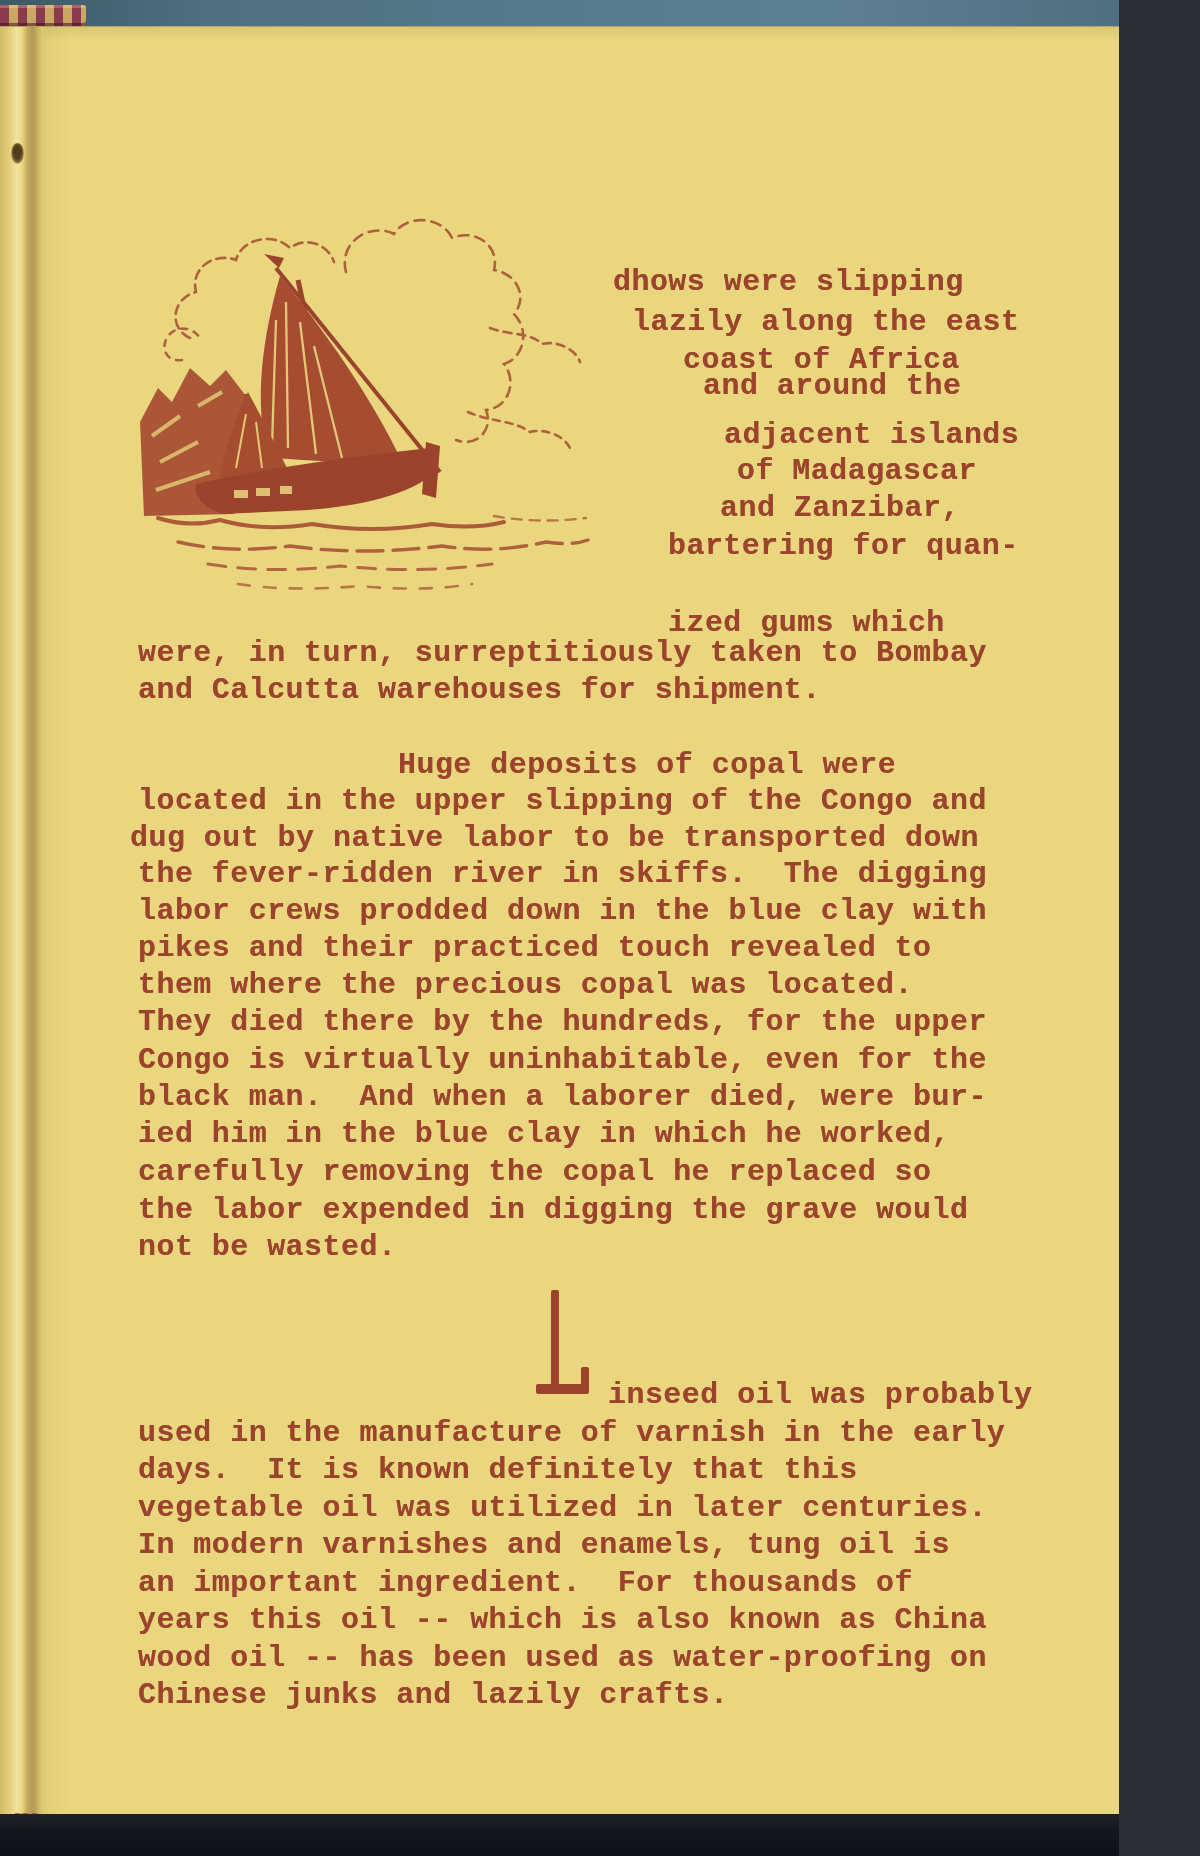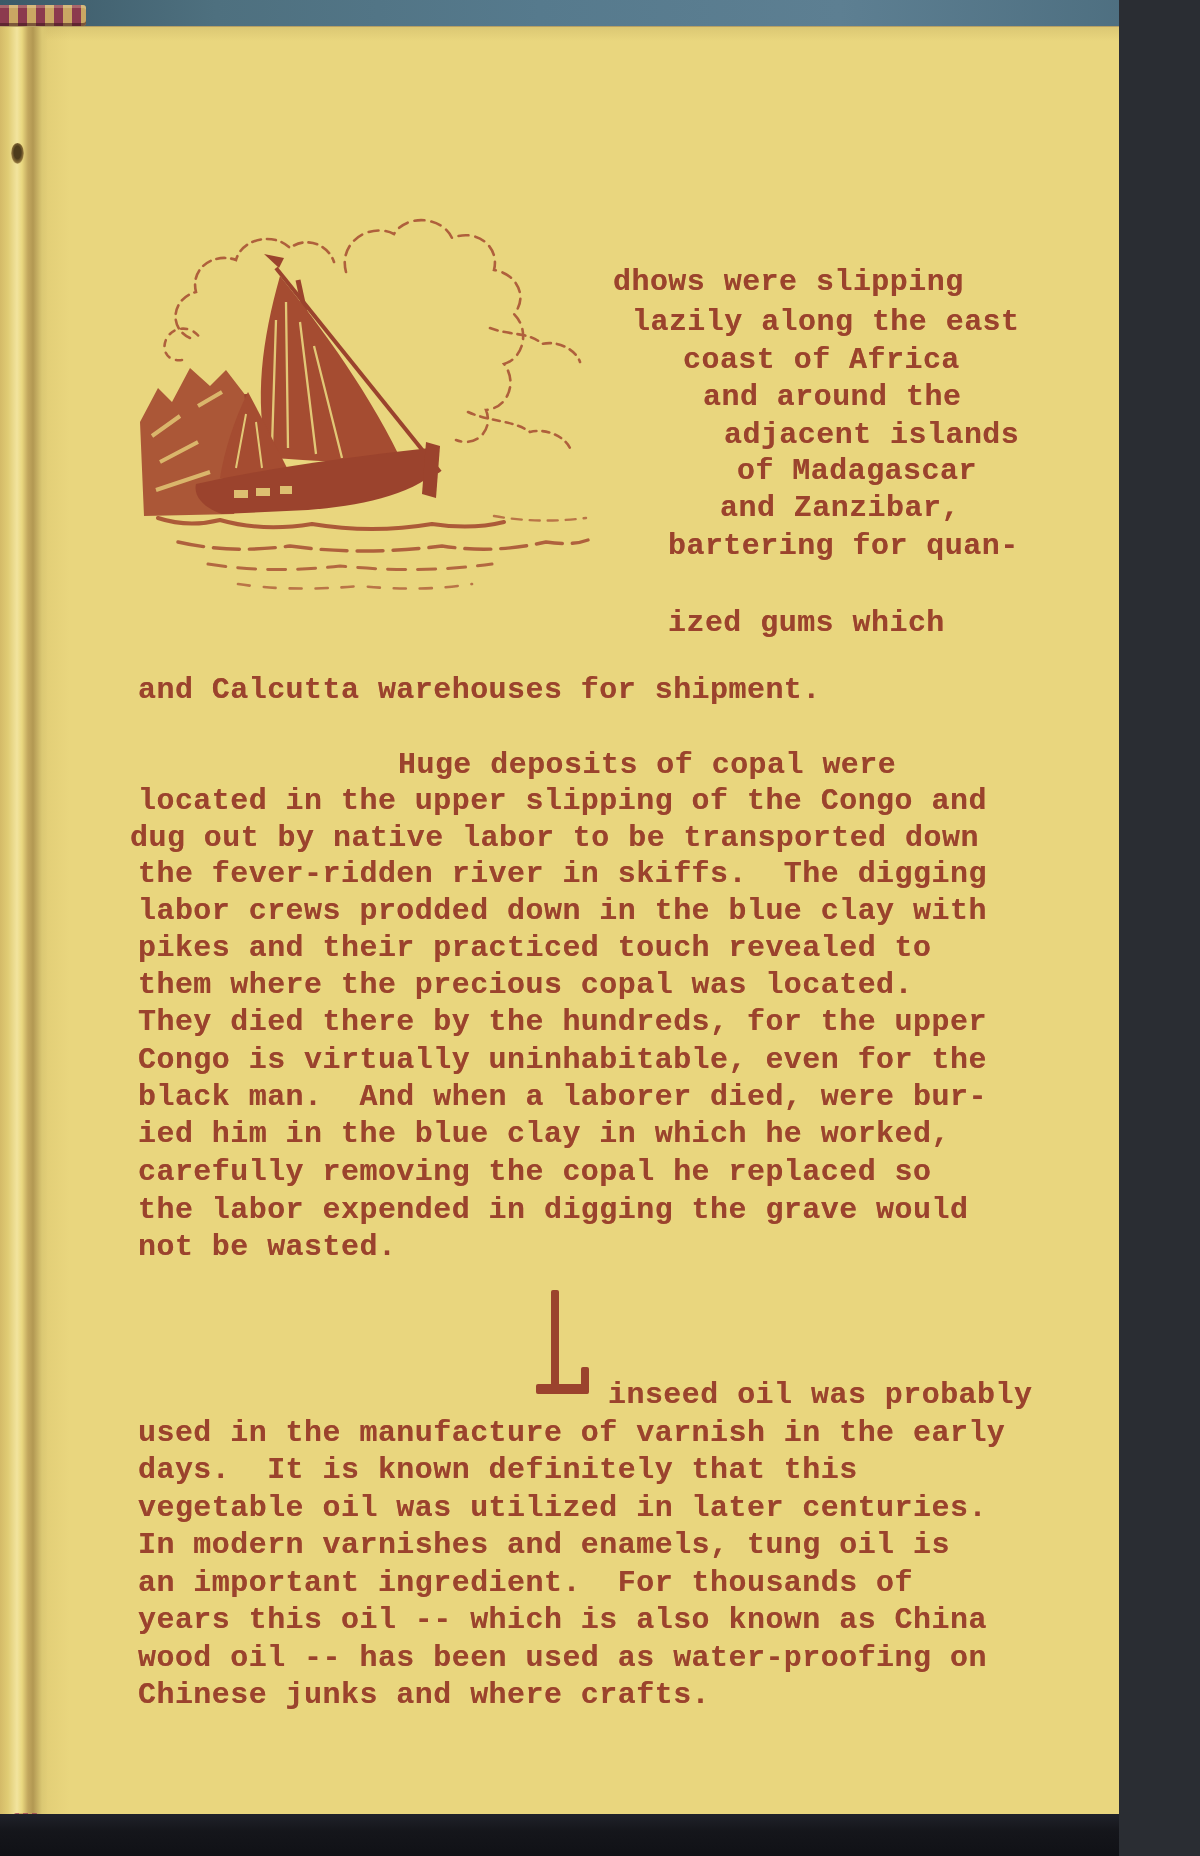--- a/index.html
+++ b/index.html
@@ -131,26 +131,27 @@
         <path d="M40,332 q52,12 112,4 q72,10 152,0 q52,8 104,-4 q26,4 42,-2" stroke-width="3.4" stroke-dasharray="26 10" opacity="0.85"></path>
         <path d="M70,354 q62,10 132,2 q82,8 152,-2" stroke-width="3" stroke-dasharray="18 12" opacity="0.8"></path>
         <path d="M100,374 q52,8 122,2 q62,6 112,-2" stroke-width="2.6" stroke-dasharray="12 14" opacity="0.7"></path>
         <path d="M356,306 q44,8 92,2" stroke-width="2.4" stroke-dasharray="10 8" opacity="0.7"></path>
       </g>
     </svg>
 
     <div class="tl" style="left:613px;top:238px">dhows were slipping</div>
     <div class="tl" style="left:632px;top:278px">lazily along the east</div>
     <div class="tl" style="left:683px;top:316px">coast of Africa</div>
-    <div class="tl" style="left:703px;top:353px">and around the</div>
+    <div class="tl" style="left:703px;top:342px">and around the</div>
     <div class="tl" style="left:724px;top:391px">adjacent islands</div>
     <div class="tl" style="left:737px;top:427px">of Madagascar</div>
     <div class="tl" style="left:720px;top:464px">and Zanzibar,</div>
     <div class="tl" style="left:668px;top:502px">bartering for quan-</div>
     <div class="tl" style="left:668px;top:579px">ized gums which</div>
+    <div class="tl" style="left:138px;top:609px">were, in turn, surreptitiously taken to Bombay</div>
     <div class="tl" style="left:138px;top:646px">and Calcutta warehouses for shipment.</div>
 
     <div class="tl" style="left:398px;top:721px">Huge deposits of copal were</div>
     <div class="tl" style="left:138px;top:757px">located in the upper slipping of the Congo and</div>
     <div class="tl" style="left:130px;top:794px">dug out by native labor to be transported down</div>
     <div class="tl" style="left:138px;top:830px">the fever-ridden river in skiffs.  The digging</div>
     <div class="tl" style="left:138px;top:867px">labor crews prodded down in the blue clay with</div>
     <div class="tl" style="left:138px;top:904px">pikes and their practiced touch revealed to</div>
     <div class="tl" style="left:138px;top:941px">them where the precious copal was located.</div>
     <div class="tl" style="left:138px;top:978px">They died there by the hundreds, for the upper</div>
@@ -168,21 +169,21 @@
     </div>
 
     <div class="tl" style="left:608px;top:1351px">inseed oil was probably</div>
     <div class="tl" style="left:138px;top:1389px">used in the manufacture of varnish in the early</div>
     <div class="tl" style="left:138px;top:1426px">days.  It is known definitely that this</div>
     <div class="tl" style="left:138px;top:1464px">vegetable oil was utilized in later centuries.</div>
     <div class="tl" style="left:138px;top:1501px">In modern varnishes and enamels, tung oil is</div>
     <div class="tl" style="left:138px;top:1539px">an important ingredient.  For thousands of</div>
     <div class="tl" style="left:138px;top:1576px">years this oil -- which is also known as China</div>
     <div class="tl" style="left:138px;top:1614px">wood oil -- has been used as water-proofing on</div>
-    <div class="tl" style="left:138px;top:1651px">Chinese junks and where crafts.</div>
+    <div class="tl" style="left:138px;top:1651px">Chinese junks and lazily crafts.</div>
   </div>
 
   <div class="bottom-speck"></div>
   <div class="cover-patch" style="left:88px;top:1815px;width:58px;height:17px;"></div>
   <div class="cover-patch" style="left:52px;top:1817px;width:24px;height:10px;"></div>
   <div class="cover-bottom"></div>
 
 </div>
 
 </body></html>

